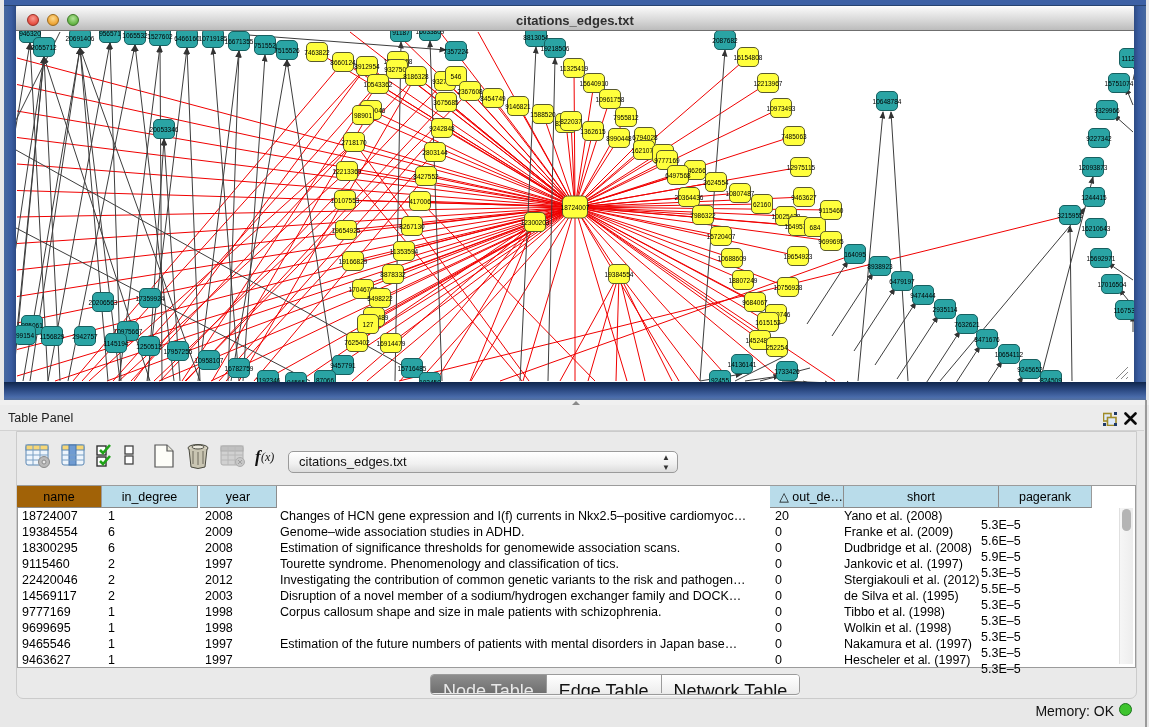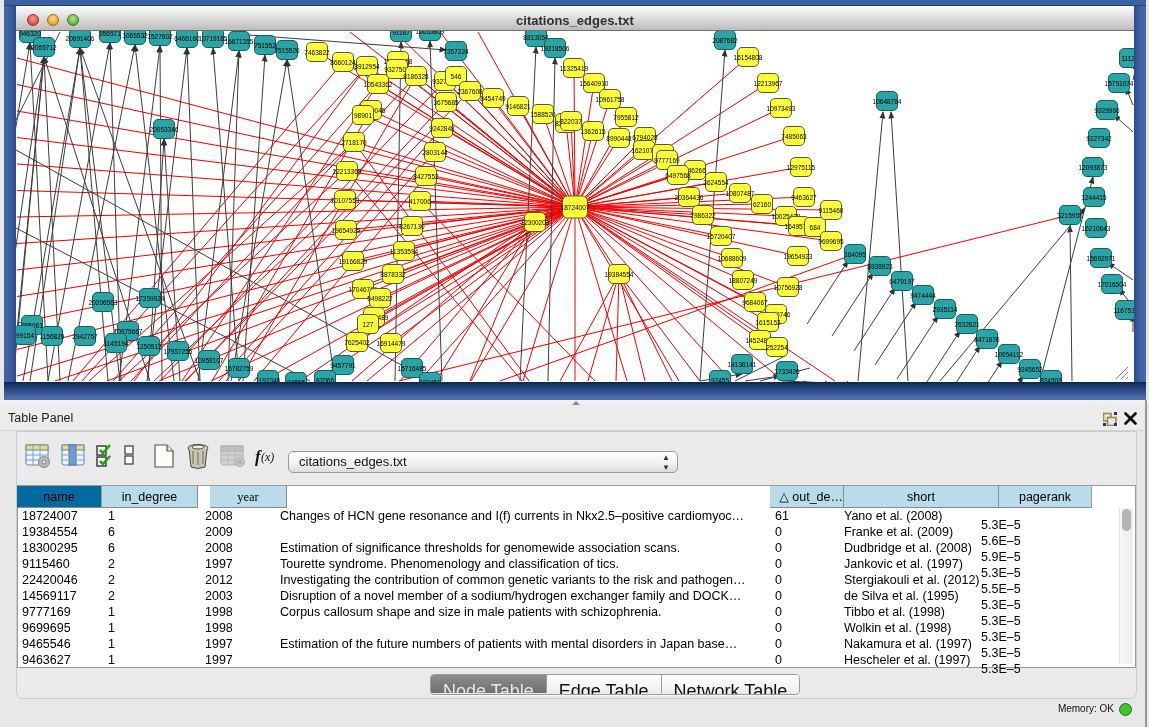--- a/index.html
+++ b/index.html
@@ -48,23 +48,23 @@
 #combo { position:absolute; left:288px; top:451px; width:390px; height:22px;
   background:linear-gradient(to bottom,#ffffff,#f0f0f0 60%,#dcdcdc);
   border:1px solid #9a9a9a; border-radius:5px; font-size:13px; color:#111;
   line-height:20px; padding-left:10px; }
 
 #tbl { position:absolute; left:17px; top:485px; width:1119px; height:183px;
   background:#fff; border:1px solid #9b9b9b; }
 #thead { position:absolute; left:17px; top:486px; width:1117px; height:22px; }
 .th { position:absolute; top:0; height:22px; background:#b9dcea; border-right:1px solid #8d8d8d;
   font-size:12.5px; color:#000; text-align:center; line-height:22px; border-bottom:1px solid #8a8a8a;}
-#th-name { left:0; width:85px; background:#0369a1; border-right:1px solid #9a9a9a; }
+#th-name { left:0; width:85px; background:#a16207; border-right:1px solid #9a9a9a; }
 #th-ind  { left:85px; width:96px; }
-#th-year { left:193px; width:77px;font-family:Liberation Serif, serif; }
+#th-year { left:183px; width:77px; }
 #th-title{ left:258px; width:495px; }
 #th-out  { left:753px; width:74px; text-align:right; padding-left:5px;}
 #th-short{ left:827px; width:155px; }
 #th-pr   { left:982px; width:93px; border-right:1px solid #9a9a9a; }
 #tbody { position:absolute; left:17px; top:508px; width:1117px; height:160px;
   font-size:12.5px; color:#000; }
 .tr { position:relative; height:16px; line-height:16px; white-space:nowrap; }
 .tr span { position:absolute; top:0; }
 .c-name { left:5px; }
 .c-ind { left:91px; }
@@ -79,21 +79,21 @@
   background:#b4b4b4; border-radius:5px; }
 
 #tabs { position:absolute; left:430px; top:674px; height:21px; display:flex;
   border:1px solid #9b9b9b; border-radius:4px; overflow:hidden;
   box-shadow:0 1px 0 rgba(255,255,255,.7); }
 .tab { height:18px; line-height:20px; font-size:18px; padding:6px 12px; color:#111;
   background:linear-gradient(to bottom,#ffffff,#ededed); border-right:1px solid #9b9b9b; }
 .tab.sel { background:linear-gradient(to bottom,#8d8d8d,#6f6f6f); color:#e9e9e9;
   border-right:1px solid #9b9b9b; }
 .tab:last-child { border-right:none; }
-#mem { position:absolute; right:35px; top:703px; font-size:10px; color:#111; }
+#mem { position:absolute; right:35px; top:703px; font-size:14px; color:#111; }
 #memdot { position:absolute; left:1119px; top:703px; width:13px; height:13px; border-radius:50%;
   background:#3ec42e; border:1.5px solid #1e741e; }
 #rightline { position:absolute; left:1145px; top:400px; width:2px; height:327px; background:#9a9a9a; }
 </style></head>
 <body>
 <div id="stage">
   <div id="topstrip"></div>
   <div id="frameL"></div>
     <div id="frameR"></div>
     <div id="frameB"></div>
@@ -949,29 +949,30 @@
     <div class="th" id="th-year">year</div>
     <div class="th" id="th-out">△ out_de…</div>
     <div class="th" id="th-short">short</div>
     <div class="th" id="th-pr">pagerank</div>
   </div>
   <div id="tbody">
 <div class="tr">
 <span class="c-name">18724007</span>
         <span class="c-ind">1</span>
         <span class="c-year">2008</span>
-        <span class="c-title">Changes of HCN gene resonance and I(f) currents in Nkx2.5–positive cardiomyoc…</span>
-        <span class="c-out">61</span>
+        <span class="c-title">Changes of HCN gene expression and I(f) currents in Nkx2.5–positive cardiomyoc…</span>
+        <span class="c-out">20</span>
         <span class="c-short">Yano et al. (2008)</span>
         <span class="c-pr">5.3E–5</span>
       </div>
 <div class="tr">
 <span class="c-name">19384554</span>
         <span class="c-ind">6</span>
         <span class="c-year">2009</span>
+        <span class="c-title">Genome–wide association studies in ADHD.</span>
         <span class="c-out">0</span>
         <span class="c-short">Franke et al. (2009)</span>
         <span class="c-pr">5.6E–5</span>
       </div>
 <div class="tr">
 <span class="c-name">18300295</span>
         <span class="c-ind">6</span>
         <span class="c-year">2008</span>
         <span class="c-title">Estimation of significance thresholds for genomewide association scans.</span>
         <span class="c-out">0</span>

